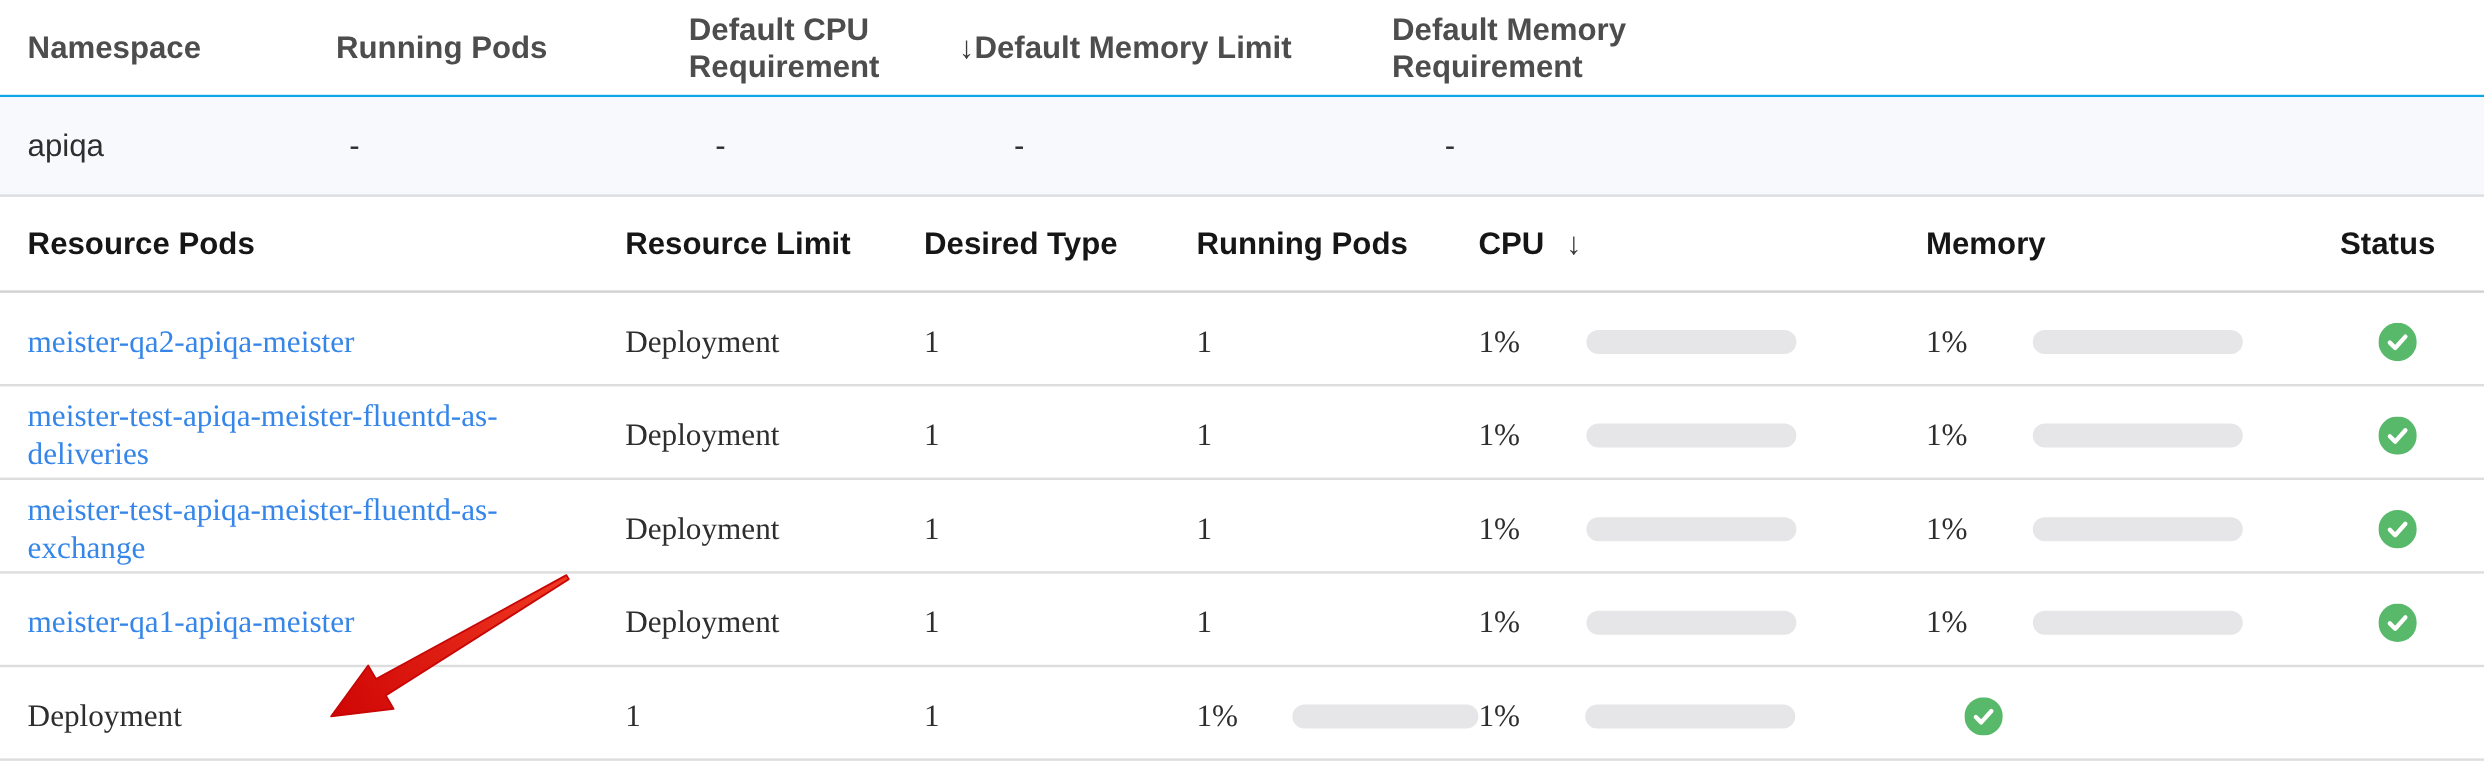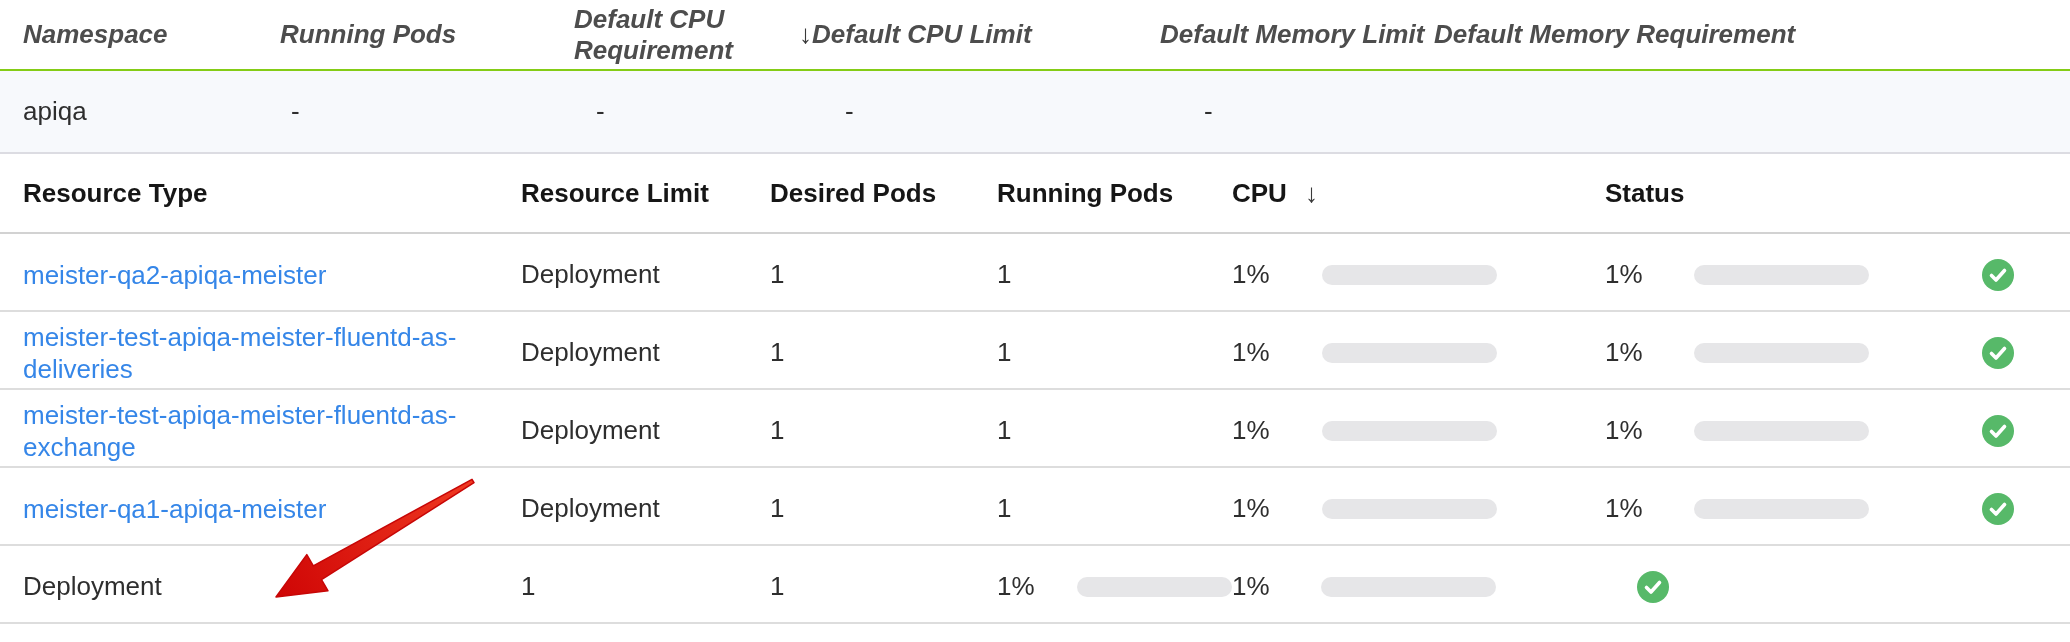--- a/index.html
+++ b/index.html
@@ -12,39 +12,39 @@
     font-size:26px;
     color:#2e2e2e;
     overflow:hidden;
   }
   
   .grid-row { display:grid; align-items:center; padding-left:23px; }
   .t1 { grid-template-columns:257px 294px 238px 348px 274px 390px 1fr; }
   .t2 { grid-template-columns:498px 249px 227px 235px 373px 345px 1fr; }
 
   .t1-head {
-    height:71px;
-    border-bottom:2px solid #84cc16;
-    color:#4d4d4d; font-weight:600;font-style:italic;
+    height:81px;
+    border-bottom:2px solid #0ea5e9;
+    color:#4d4d4d; font-weight:600;
   }
   .ns-row {
     height:83px;
     background:#f7f9fc;
     border-bottom:2px solid #dcdce2;
     gap:11px;
   }
   .t2-head {
     height:80px;
     border-bottom:2px solid #d2d2d2;
     color:#161616; font-weight:700;
   }
   .res-row {
     min-height:78px;
     border-bottom:2px solid #dddddd;
-    padding-top:7px; padding-bottom:2px;
+    padding-top:7px; padding-bottom:2px;font-family:Liberation Serif, serif;
   }
   .hcell { display:flex; align-items:center; }
   .sort { margin-left:18px; font-weight:400; color:#3a3a3a; }
 
   
   .name-cell { width:470px; line-height:32px; }
   a.res-link { color:var(--link,#3586e8); text-decoration:none; cursor:pointer; }
   .usage-cell { display:flex; align-items:center; }
   .pct { display:inline-block; width:90px; }
   .pct-mem { width:89px; }
@@ -76,55 +76,55 @@
           <span>Namespace</span>
         </div>
         <div class="hcell">
           <span>Running Pods</span>
         </div>
         <div class="hcell">
           <span>Default CPU Requirement</span>
           <span class="sort">↓</span>
         </div>
         <div class="hcell">
-          <span>Default CPU Limit</span>
-        </div>
-        <div class="hcell">
           <span>Default Memory Limit</span>
         </div>
         <div class="hcell">
           <span>Default Memory Requirement</span>
         </div>
       </div>
     <div class="grid-row t1 ns-row">
       <div>apiqa</div>
       <div>-</div>
       <div>-</div>
       <div>-</div>
       <div>-</div>
     </div>
   </section>
 
   <section>
     <div class="grid-row t2 t2-head" id="res-head">
         <div class="hcell">
-          <span>Resource Type</span>
+          <span>Resource Pods</span>
         </div>
         <div class="hcell">
           <span>Resource Limit</span>
         </div>
         <div class="hcell">
-          <span>Desired Pods</span>
+          <span>Desired Type</span>
         </div>
         <div class="hcell">
           <span>Running Pods</span>
         </div>
         <div class="hcell">
           <span>CPU</span>
           <span class="sort">↓</span>
+        </div>
+        <div class="hcell">
+          <span>Memory</span>
         </div>
         <div class="hcell">
           <span>Status</span>
         </div>
       </div>
     <div id="res-body">
     <div class="grid-row t2 res-row">
       <div class="name-cell">
         <a class="res-link">meister-qa2-apiqa-meister</a>
       </div>

